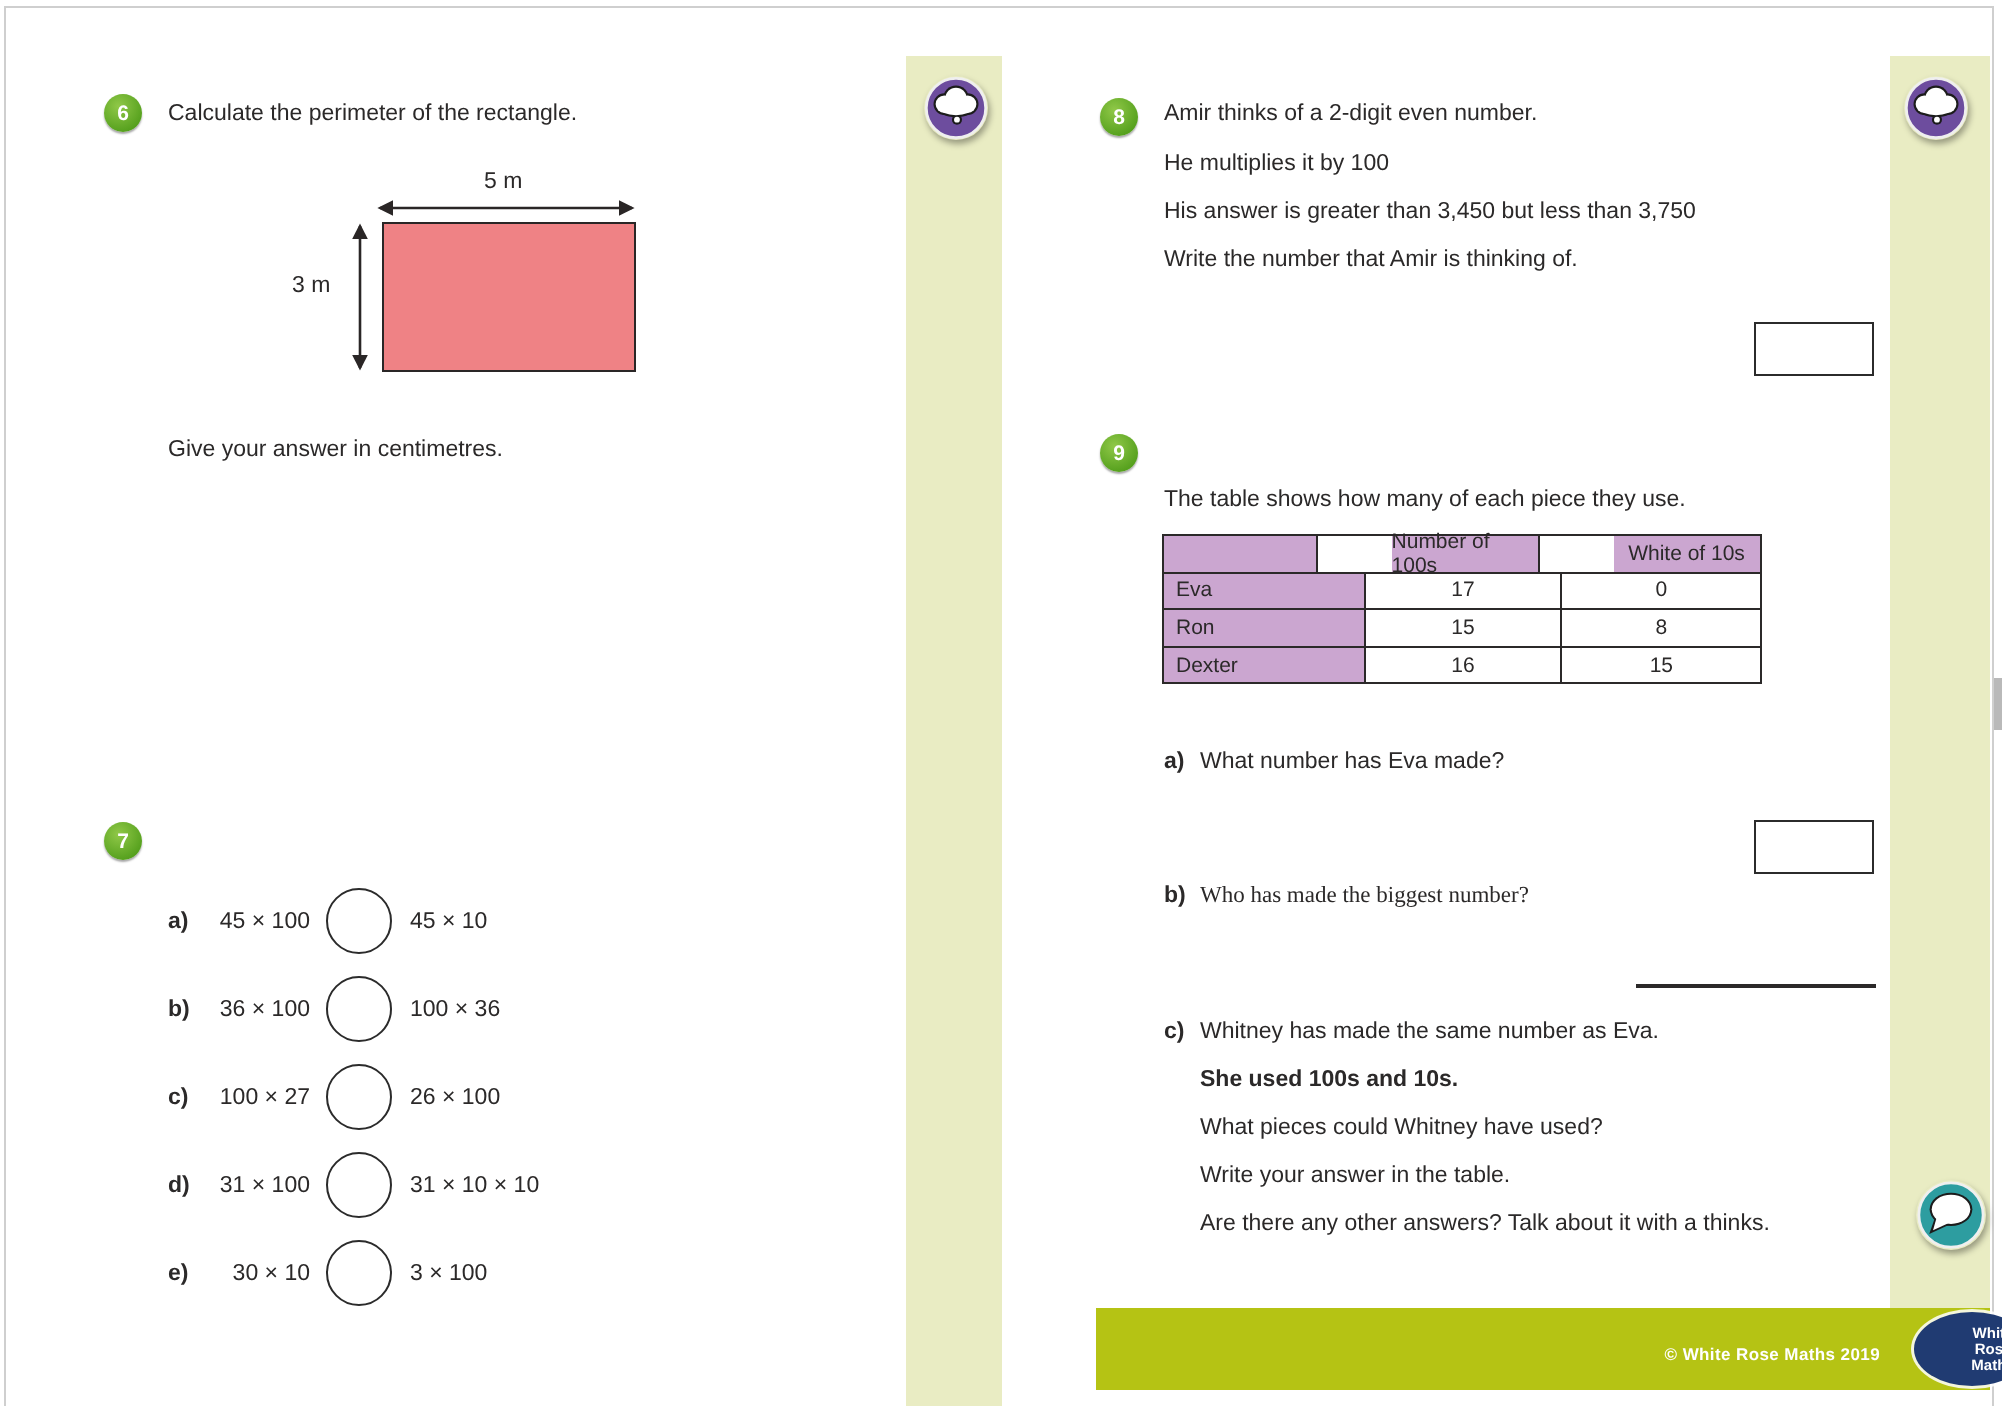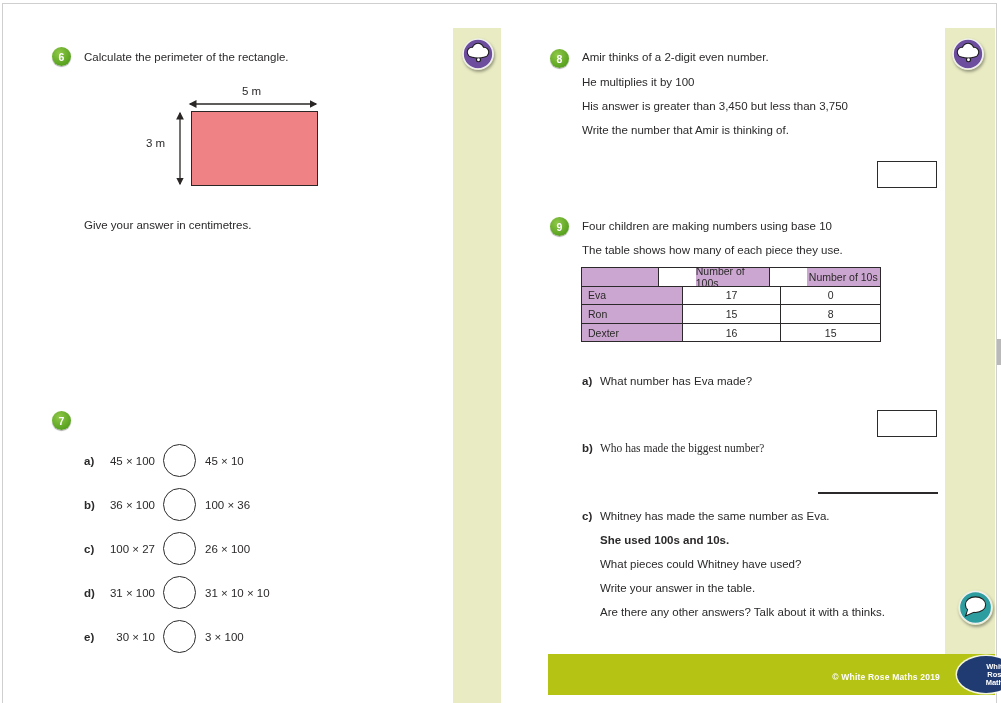--- a/index.html
+++ b/index.html
@@ -154,28 +154,27 @@
     </div>
   <span class="t" style="left:582px;top:51px;text-align:right;">Amir thinks of a 2-digit even number.</span>
   <span class="t" style="left:582px;top:76px;">He multiplies it by 100</span>
   <span class="t" style="left:582px;top:100px;">His answer is greater than 3,450 but less than 3,750</span>
   <span class="t" style="left:582px;top:124px;">Write the number that Amir is thinking of.</span>
   <div class="abox" style="left:877px;top:161px;"></div>
 
   <div class="badge" style="left:550px;top:217px;">
       <span>9</span>
     </div>
-  <span class="t" style="left:582px;top:220px;">Four children are making numbers using base 10</span>
   <span class="t" style="left:582px;top:244px;">The table shows how many of each piece they use.</span>
 
   <div class="t9">
     <div class="t9-row">
       <div class="cell name head"></div>
       <div class="cell val head">Number of 100s</div>
-      <div class="cell val head last">Number of 10s</div>
+      <div class="cell val head last">White of 10s</div>
     </div>
     <div class="t9-row">
       <div class="cell name">Eva</div>
       <div class="cell val">17</div>
       <div class="cell val last">0</div>
     </div>
     <div class="t9-row">
       <div class="cell name">Ron</div>
       <div class="cell val">15</div>
       <div class="cell val last">8</div>

